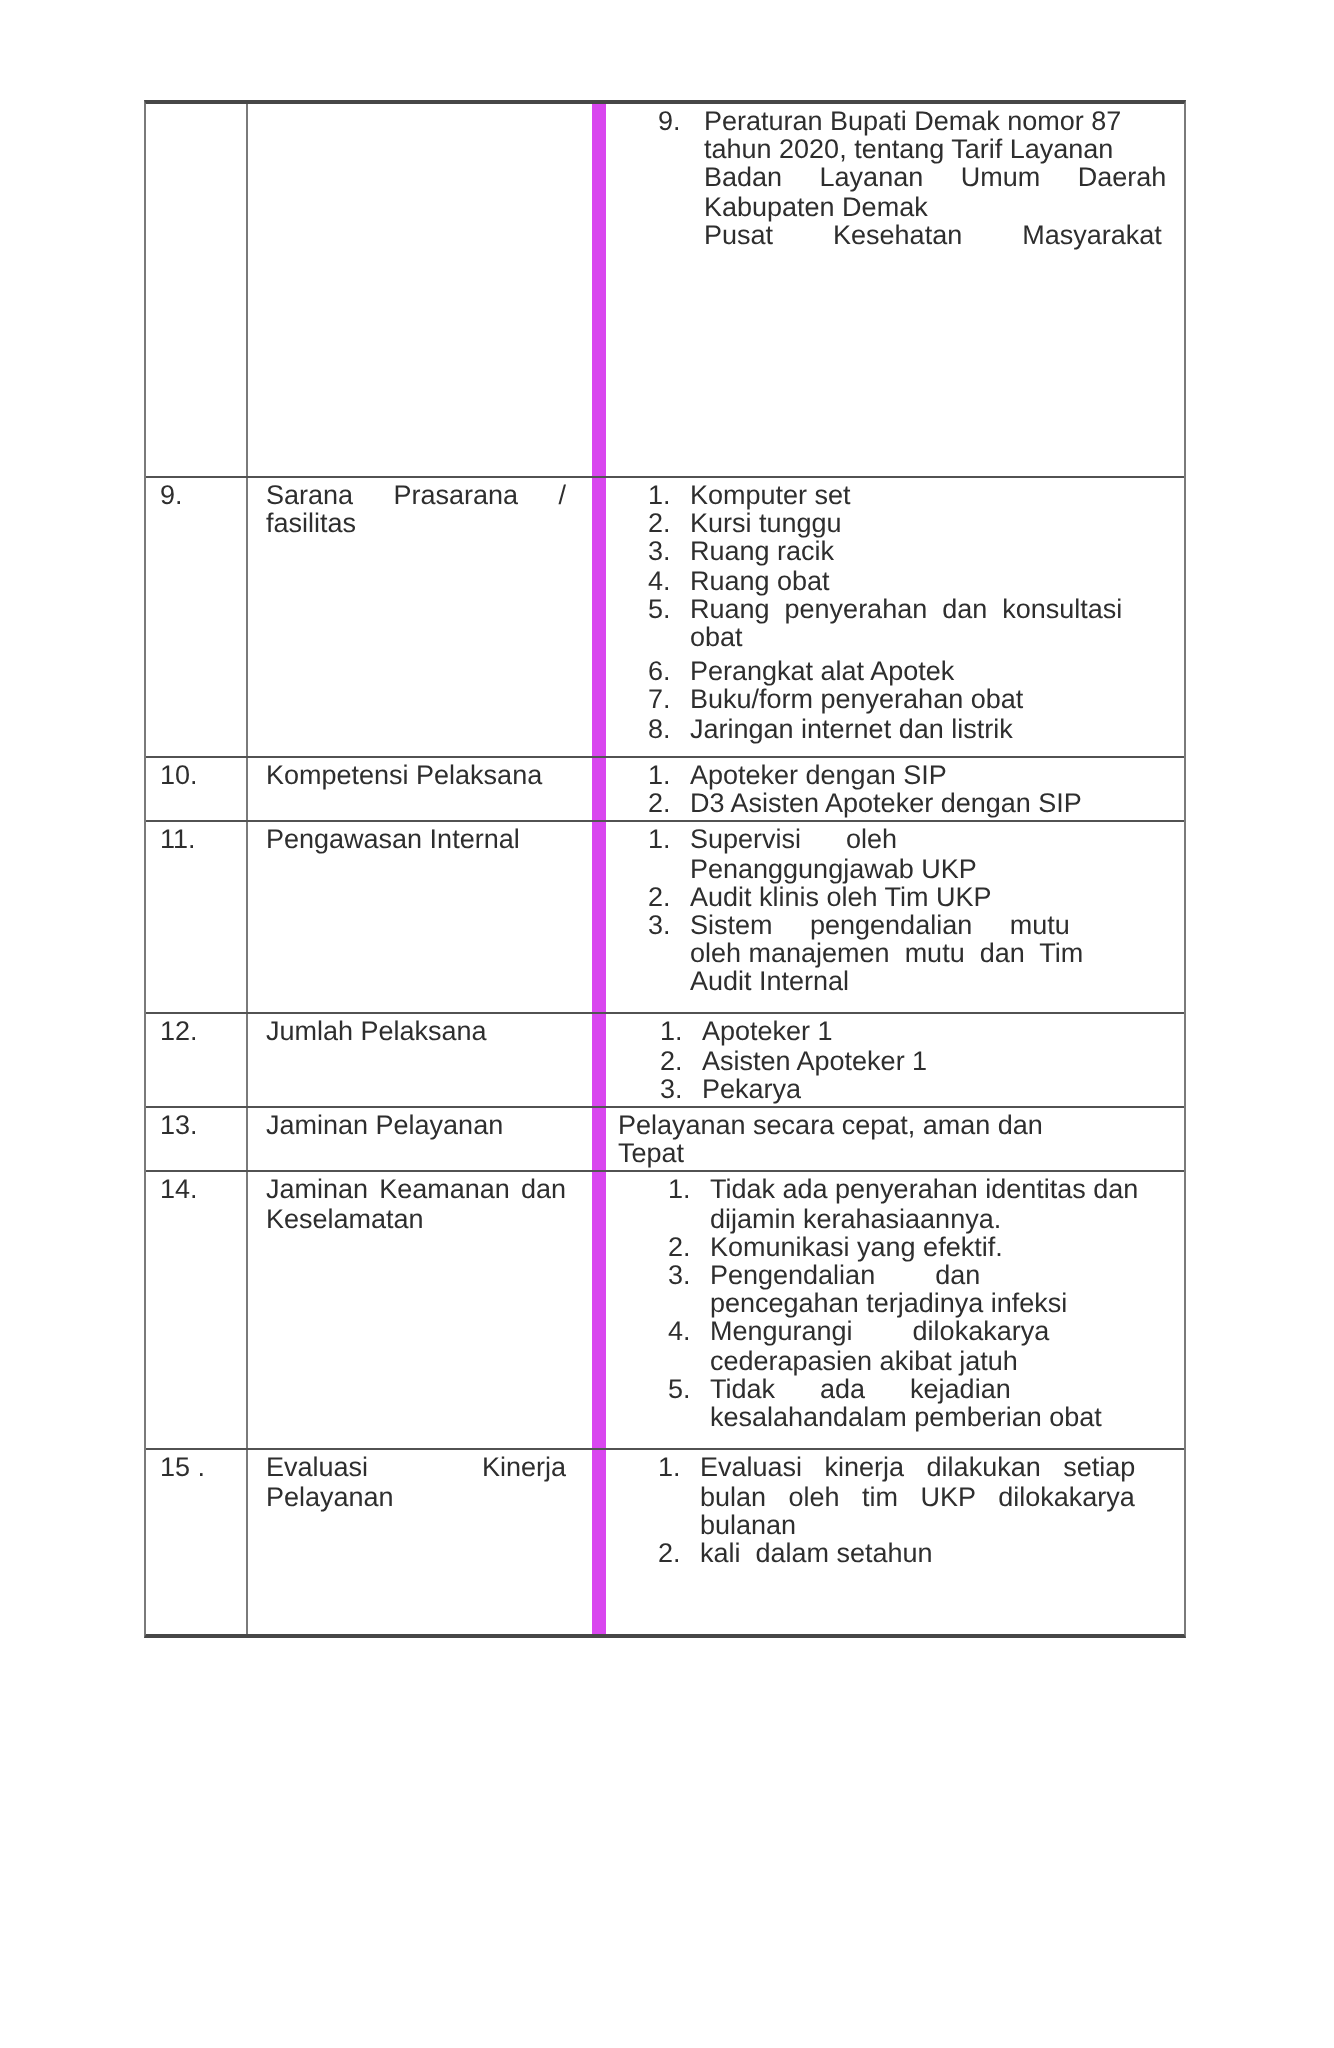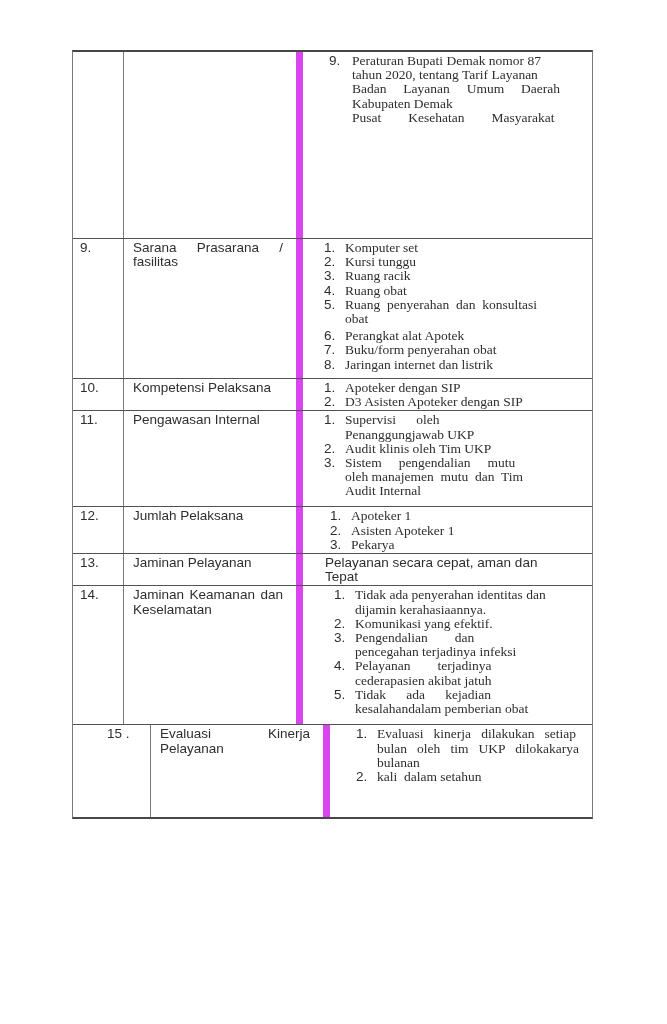--- a/index.html
+++ b/index.html
@@ -15,32 +15,32 @@
   .stable{
     position:absolute;left:72px;top:50px;width:521px;
     border-left:1px solid #7a7a7a;
     border-right:1px solid #7a7a7a;
     border-top:2px solid #474747;
     border-bottom:2px solid #474747;
     box-sizing:border-box;
     font-size:13.5px;line-height:14.2px;
   }
   .row{display:flex;border-bottom:1px solid #525252;}
-  .row:last-child{border-bottom:none;margin-left:27px;}
+  .row:last-child{border-bottom:none;}
   .c{box-sizing:border-box;padding-top:2px;padding-bottom:1px;}
   .c1{width:51px;border-right:1px solid #7a7a7a;padding-left:7px;padding-right:3px;}
   .c2{width:179px;border-right:7px solid #d946ef;padding-left:9px;padding-right:13px;}
   .c3{flex:1;padding-right:8px;}
   .ln{white-space:pre;min-height:14.2px;}
   .c2 .ln.stretch{white-space:normal;text-align:justify;text-align-last:justify;}
   .items{padding-left:21px;}
   .item{display:flex;}
   .num{width:21px;flex:none;white-space:pre;}
-  .itxt{flex:1;font-family:Liberation Serif, serif;}
-  .plain{padding-left:6px;margin-left:16px;}
+  .itxt{flex:1;}
+  .plain{padding-left:6px;}
   
   .row-0{min-height:186px}
   .row-1{min-height:139px}
   .row-2{min-height:31px}
   .row-3{min-height:95px}
   .row-4{min-height:41px}
   .row-5{min-height:29px}
   .row-6{min-height:138px}
   .row-7{min-height:92px}
   .row-0 .items{padding-left:26px}
@@ -262,21 +262,21 @@
             <div class="item">
               <span class="num ln">3.</span>
               <div class="itxt">
                 <div class="ln">Pengendalian        dan</div>
                 <div class="ln">pencegahan terjadinya infeksi</div>
               </div>
             </div>
             <div class="item">
               <span class="num ln">4.</span>
               <div class="itxt">
-                <div class="ln">Pelayanan        terjadinya</div>
+                <div class="ln">Mengurangi        dilokakarya</div>
                 <div class="ln">cederapasien akibat jatuh</div>
               </div>
             </div>
             <div class="item">
               <span class="num ln">5.</span>
               <div class="itxt">
                 <div class="ln">Tidak      ada      kejadian</div>
                 <div class="ln">kesalahandalam pemberian obat</div>
               </div>
             </div>

